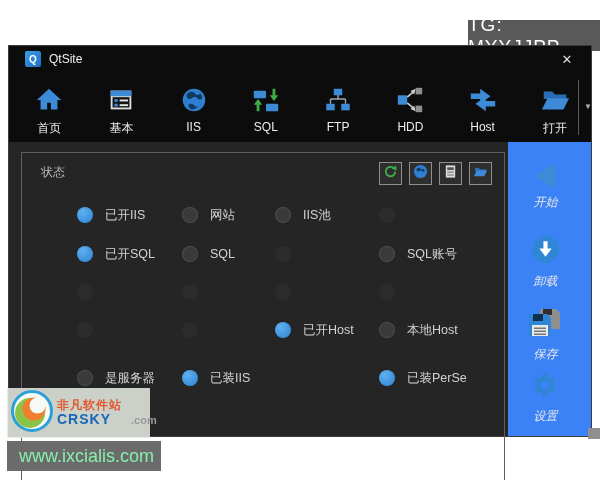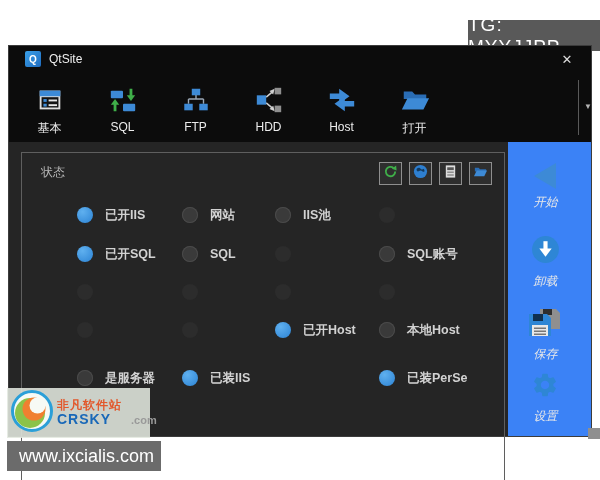--- a/index.html
+++ b/index.html
@@ -36,21 +36,21 @@
   .sidebar{position:relative;width:84px;background:#3b82f6;font-style:italic;}
 
   
   .groupbox{position:absolute;left:12px;top:10px;width:484px;height:347px;border:1px solid #5f5f5f;box-sizing:border-box;padding-left:24px;}
   .gb-title{position:absolute;left:19px;top:11px;color:#b8b8b8;font-size:12px;}
   .gb-tools{position:absolute;right:12px;top:9px;display:flex;gap:7px;}
   .gb-tool{width:23px;height:23px;background:#2e2e2e;border:1px solid #8f8f8f;display:flex;
            align-items:center;justify-content:center;box-sizing:border-box;}
 
   
-  .cell{position:absolute;display:flex;align-items:center;gap:12px;height:16px;font-weight:bold;}
+  .cell{position:absolute;display:flex;align-items:center;gap:12px;height:16px;}
   .dot{width:16px;height:16px;border-radius:50%;flex:none;}
   .cell[data-state="on"] .dot{background:radial-gradient(circle at 35% 30%,#5fb0ef,#2c83d4);}
   .cell[data-state="off"] .dot{background:#3a3a3a;box-shadow:inset 0 0 0 1px #4a4a4a;}
   .cell[data-state="ghost"] .dot{background:#2c2c2c;}
   .rlabel{color:#d2d2d2;font-size:12.5px;white-space:nowrap;}
 
   
   .sb-btn{position:absolute;left:0;width:74px;display:flex;flex-direction:column;align-items:center;gap:5px;}
   .sb-label{color:#e8e8e8;font-size:12px;}
   .tri-left{width:0;height:0;border-top:13px solid transparent;border-bottom:13px solid transparent;
@@ -59,21 +59,21 @@
   
   .logo-box{position:absolute;left:7px;top:388px;width:143px;height:50px;background:rgba(226,232,223,0.88);
             display:flex;align-items:center;padding:2px 3px;box-sizing:border-box;z-index:5;}
   .logo-texts{display:flex;flex-direction:column;margin-left:3px;line-height:1.05;}
   .logo-cn{color:#e2582c;font-size:12px;font-weight:bold;letter-spacing:1px;white-space:nowrap;}
   .logo-en{font-size:14px;font-weight:bold;}
   .logo-en .crsky{color:#1968b8;letter-spacing:1px;}
   .logo-en .tld{color:#999;font-size:11px;font-weight:bold;margin-left:20px;}
 
   
-  .url-bar{position:absolute;left:7px;top:441px;width:154px;height:30px;background:#6b6b6b;color:#ffffff;
+  .url-bar{position:absolute;left:7px;top:441px;width:154px;height:30px;background:#6b6b6b;color:#86efac;
            font-size:18px;display:flex;align-items:center;padding-left:12px;box-sizing:border-box;z-index:4;}
 
   .resize-grip{position:absolute;left:588px;top:428px;width:12px;height:11px;background:#8f8f8f;z-index:2;}
 </style>
 </head>
 <body>
 
 <div id="canvas">
 
   <div class="tg-badge">TG: MYYJJPP</div>
@@ -81,36 +81,54 @@
   <div class="window">
 
     <div class="titlebar">
       <div class="app-icon">Q</div>
       <div class="title-text">QtSite</div>
       <div class="close-btn">✕</div>
     </div>
 
     <div class="toolbar">
 
+      <div class="tb-item">
+        <span class="ticon">
+          <svg width="30" height="30" viewBox="0 0 32 32">
+              <path d="M16 4L29 16h-4v10h-7v-7h-4v7H7V16H3z" fill="#3d8ad6"></path>
+            </svg>
+        </span>
+        <span class="tlabel">首页</span>
+      </div>
 
       <div class="tb-item">
         <span class="ticon">
           <svg width="30" height="30" viewBox="0 0 32 32">
             <rect x="5" y="6" width="22" height="20" fill="#dedede"></rect>
             <rect x="7" y="13" width="18" height="11" fill="#141414"></rect>
             <rect x="5" y="6" width="22" height="6" fill="#3d8ad6"></rect>
             <rect x="9" y="15" width="3.5" height="3" fill="#3d8ad6"></rect>
             <rect x="14.5" y="15.5" width="9" height="2" fill="#e8e8e8"></rect>
             <rect x="9" y="20" width="3.5" height="3" fill="#3d8ad6"></rect>
             <rect x="14.5" y="20.5" width="9" height="2" fill="#e8e8e8"></rect>
           </svg>
         </span>
         <span class="tlabel">基本</span>
       </div>
 
+      <div class="tb-item">
+        <span class="ticon">
+          <svg width="30" height="30" viewBox="0 0 32 32">
+            <circle cx="16" cy="16" r="12" fill="#2e7fd0"></circle>
+            <path d="M9 9c3-3 7-2 8 0s4 2 6 0c1.5 2 2 4 1.5 6-2 1-4 .5-5-1s-4-1.5-6 0-4 1-5-1c-.5-1.5-.5-3 .5-4z" fill="#123a5f"></path>
+            <path d="M10 21c2-1.5 5-1 6 .7s3 1.8 4.5.8c-1.6 2.6-4.6 4-7.5 3.5-1.8-1-3-3-3-5z" fill="#123a5f"></path>
+          </svg>
+        </span>
+        <span class="tlabel">IIS</span>
+      </div>
 
       <div class="tb-item">
         <span class="ticon">
           <svg width="30" height="30" viewBox="0 0 32 32">
             <rect x="3" y="6" width="13" height="8" rx="1" fill="#3d8ad6"></rect>
             <rect x="16" y="20" width="13" height="8" rx="1" fill="#3d8ad6"></rect>
             <rect x="23" y="4" width="3" height="8" fill="#3fae49"></rect>
             <polygon points="20,11 29,11 24.5,17" fill="#3fae49"></polygon>
             <rect x="6" y="20" width="3" height="8" fill="#3fae49"></rect>
             <polygon points="3,21 12,21 7.5,15" fill="#3fae49"></polygon>

